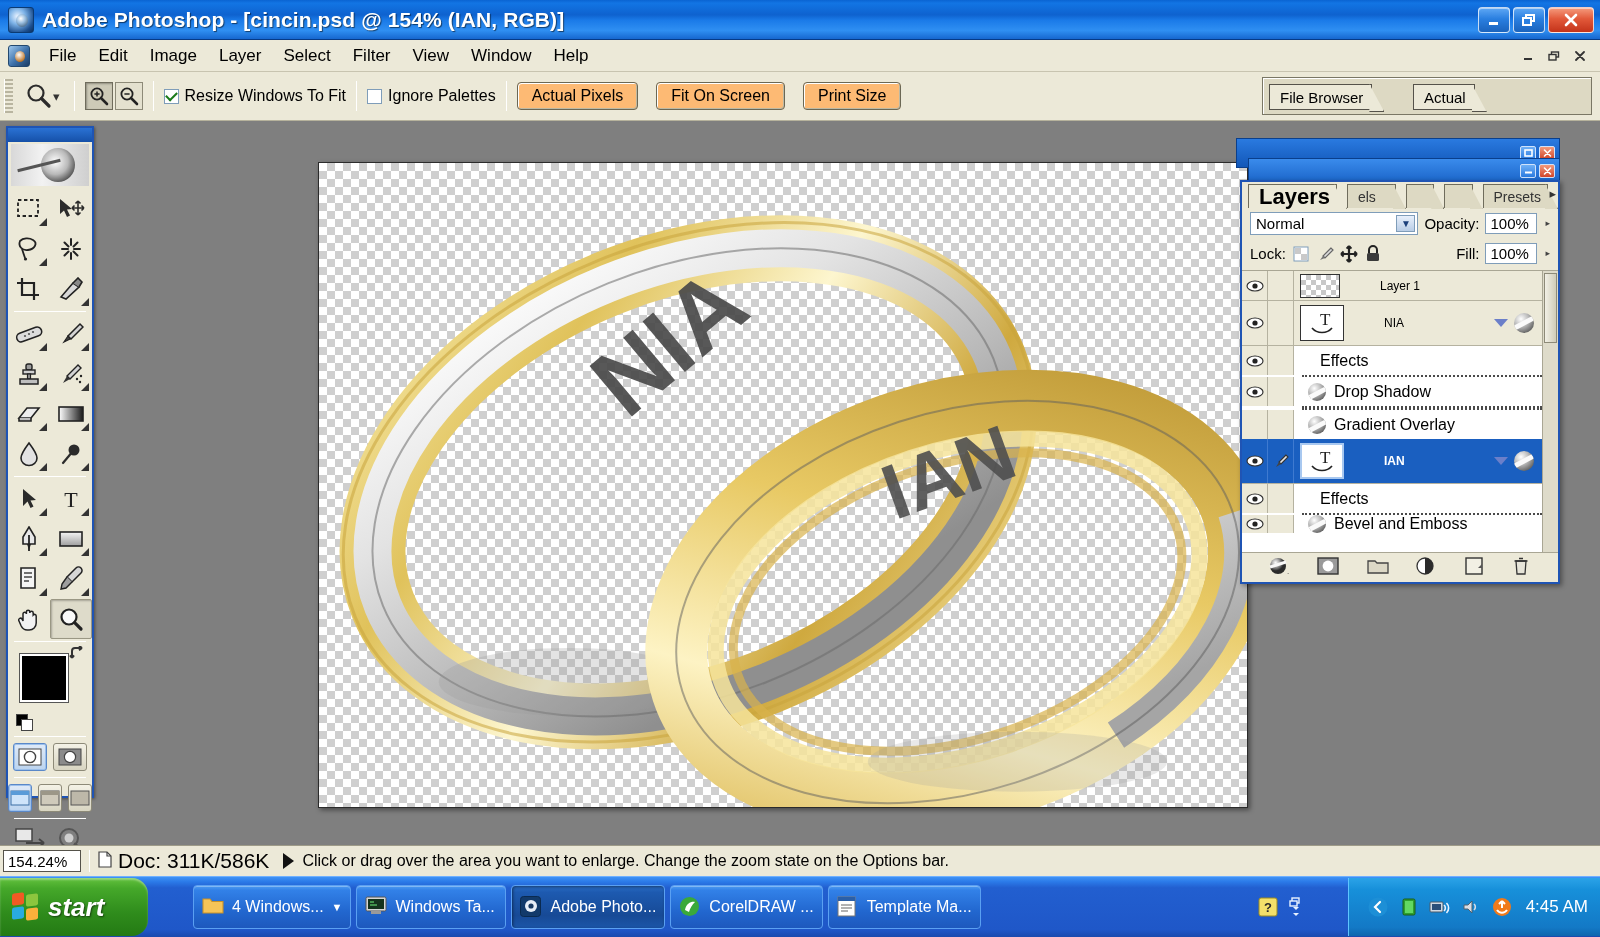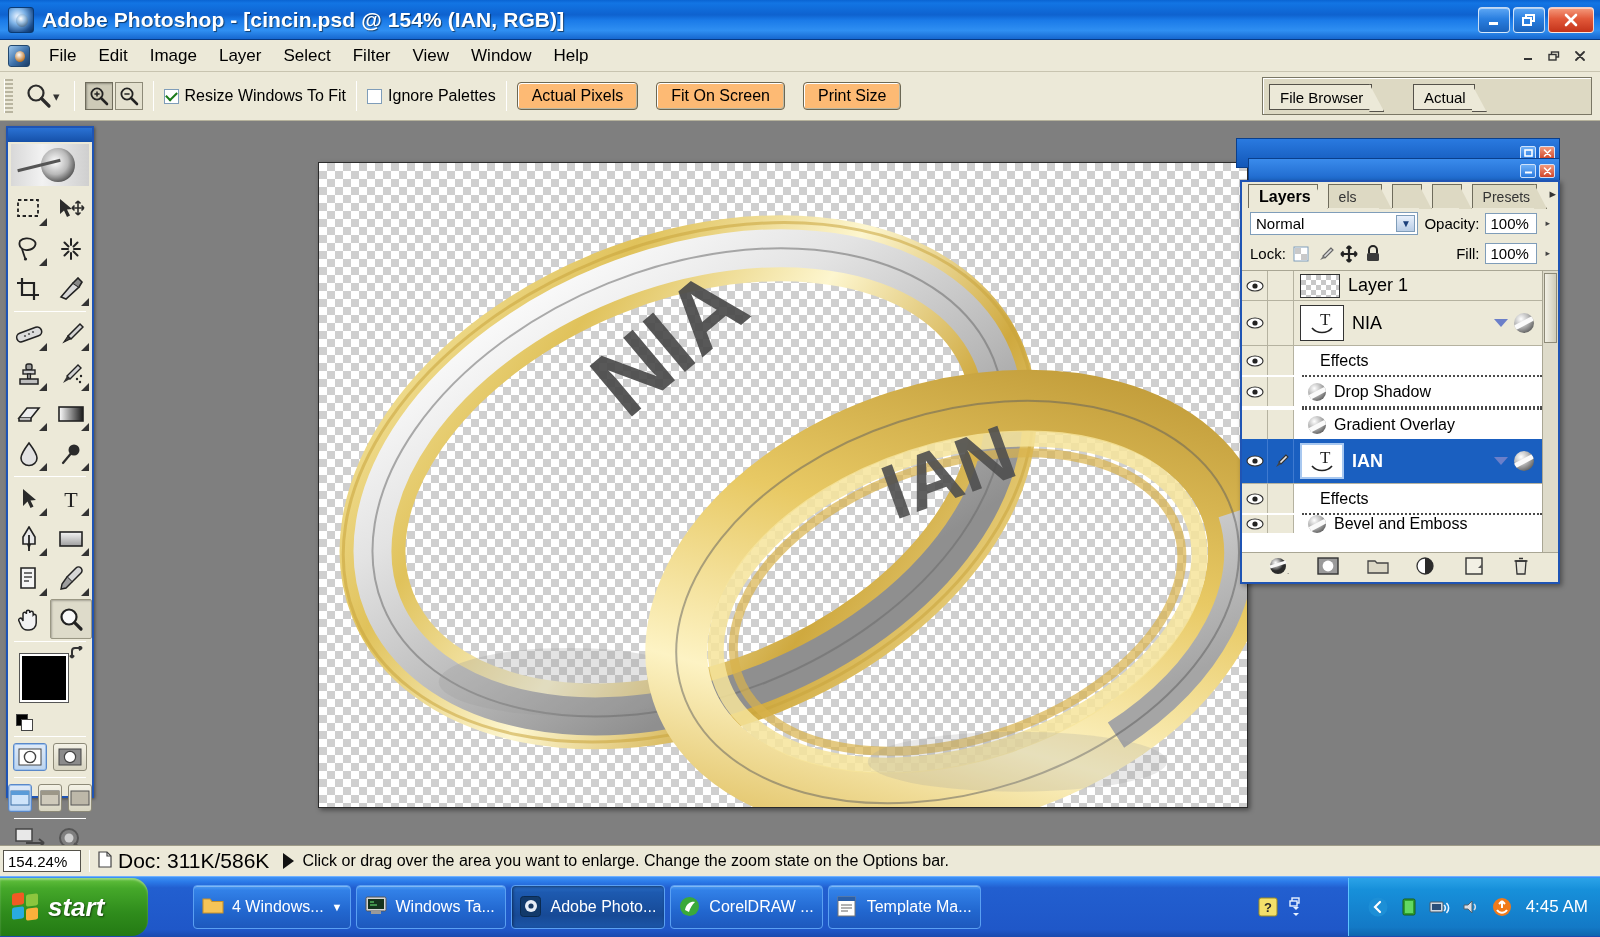--- a/index.html
+++ b/index.html
@@ -239,21 +239,21 @@
   .lp-tab {
     height:24px; background:#ddd9c3; border:1px solid #6f6c5c; border-bottom:none;
     display:flex; align-items:center; padding:0 6px 0 10px; font-size:14px; position:relative; margin-right:10px;
     color:#333;
   }
   .lp-tab::after {
     content:""; position:absolute; right:-11px; top:-1px; width:12px; height:24px;
     background:#ddd9c3; border-top:1px solid #6f6c5c; border-right:1px solid #6f6c5c;
     clip-path: polygon(0 0, 100% 100%, 0 100%);
   }
-  .lp-tab.active { background:#ece9d8; font-weight:bold; font-size:16px; color:#000; z-index:3;}
+  .lp-tab.active { background:#ece9d8; font-weight:bold; font-size:22px; color:#000; z-index:3;}
   .lp-tab.active::after { background:#ece9d8; }
   .lp-row1, .lp-row2 { display:flex; align-items:center; gap:6px; padding:4px 8px; }
   .blend-select {
     flex:1; height:23px; background:#fff; border:1px solid #7f9db9;
     display:flex; align-items:center; padding-left:5px; font-size:15px; position:relative;
   }
   .blend-arrow {
     position:absolute; right:2px; top:2px; width:19px; height:17px;
     background: linear-gradient(to bottom,#e8f0fb,#b9cde6); border:1px solid #7f9db9;
     display:flex; align-items:center; justify-content:center; color:#1b3f7a; font-size:10px;
@@ -276,21 +276,21 @@
   .thumb {
     width:44px; height:36px; border:1px solid #333; margin:0 8px 0 6px; flex:none;
     background:#fff; display:flex; align-items:center; justify-content:center;
   }
   .thumb.checker-thumb {
     background-image:
       linear-gradient(45deg, #c8c8c8 25%, transparent 25%, transparent 75%, #c8c8c8 75%),
       linear-gradient(45deg, #c8c8c8 25%, transparent 25%, transparent 75%, #c8c8c8 75%);
     background-size:10px 10px; background-position:0 0,5px 5px; background-color:#fff;
   }
-  .lname { font-size:18px; flex:1; white-space:nowrap; }
+  .lname { font-size:12px; flex:1; white-space:nowrap;margin-left:32px; }
   .lrow.selected { background:#1a5fc0; }
   .lrow.selected .lname { color:#fff; font-weight:bold; }
   .lrow.selected .thumb { border:2px solid #a8c8f0; }
   .fx-tri { width:0;height:0;border-left:7px solid transparent;border-right:7px solid transparent;border-top:8px solid #6b7fc9; margin-right:6px;}
   .fx-badge {
     width:20px;height:20px;border-radius:50%;margin-right:8px; flex:none;
     background: radial-gradient(circle at 35% 30%, #fff 0%, #b9b9b9 40%, #2e2e2e 100%);
     position:relative; overflow:hidden;
   }
   .fx-badge::after{content:"";position:absolute;left:-2px;top:7px;width:26px;height:5px;background:#fafafa;transform:rotate(-28deg);}

